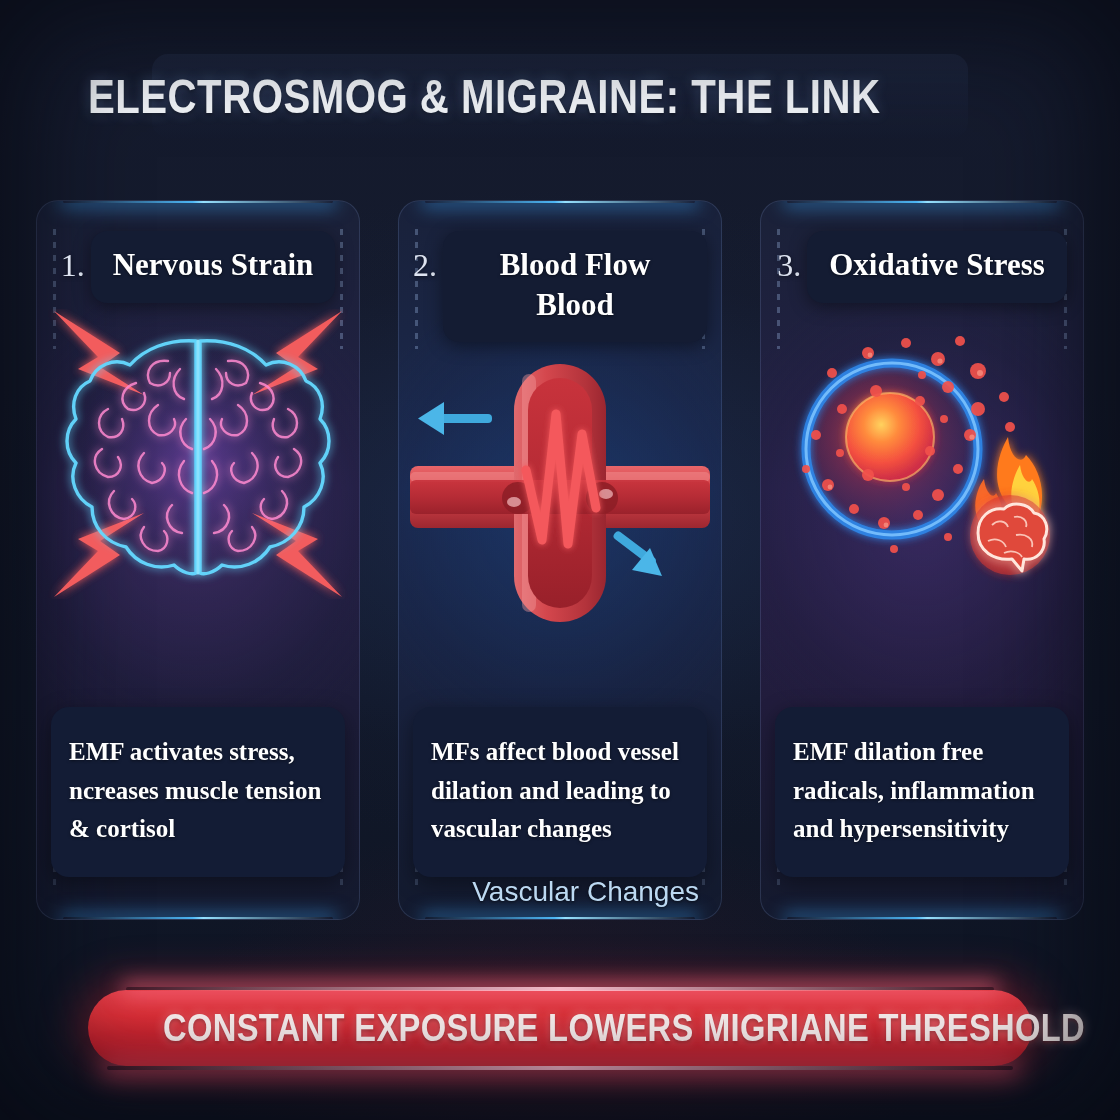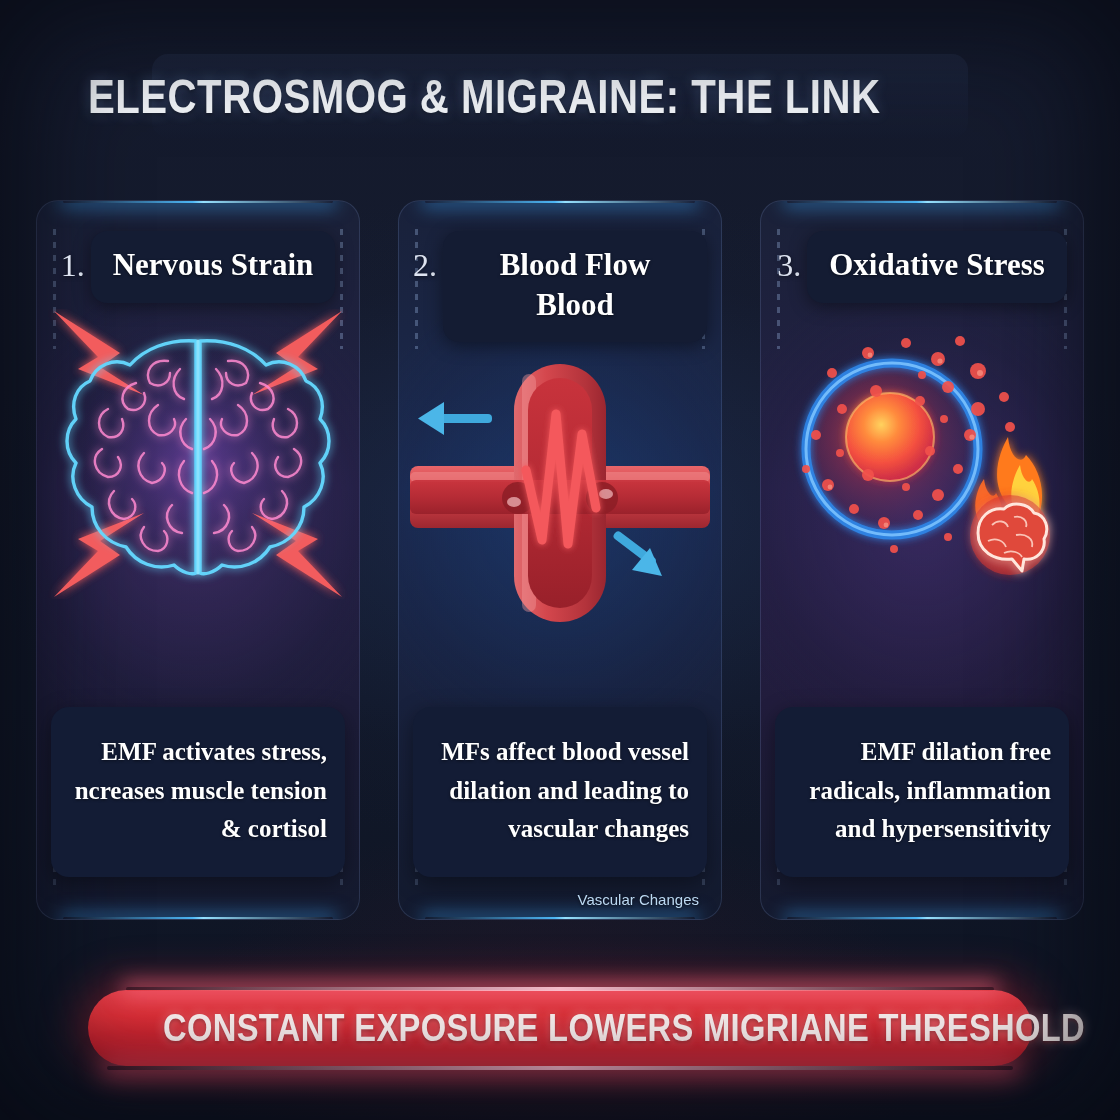--- a/index.html
+++ b/index.html
@@ -181,32 +181,32 @@
     border-radius: 18px;
     padding: 26px 18px 28px 18px;
     box-shadow: 0 6px 22px rgba(0,0,0,0.40);
   }
   .body-text {
     font-family: "Liberation Serif", "DejaVu Serif", serif;
     font-weight: 700;
     font-size: 25px;
     line-height: 1.55;
     color: #ffffff;
-    text-align: right;
+    text-align: left;
     text-shadow: 0 1px 3px rgba(0,0,0,0.5);
   }
 
   
   .vasc-label {
     position: absolute;
     z-index: 5;
     right: 22px;
     bottom: 10px;
     font-family: "Liberation Sans", "DejaVu Sans", sans-serif;
-    font-size: 15px;
+    font-size: 28px;
     line-height: 1.22;
     color: #bcd9f2;
     text-align: left;
     text-shadow: 0 1px 3px rgba(0,0,0,0.6);
   }
 
   
   .banner-wrap {
     position: absolute;
     left: 88px;

